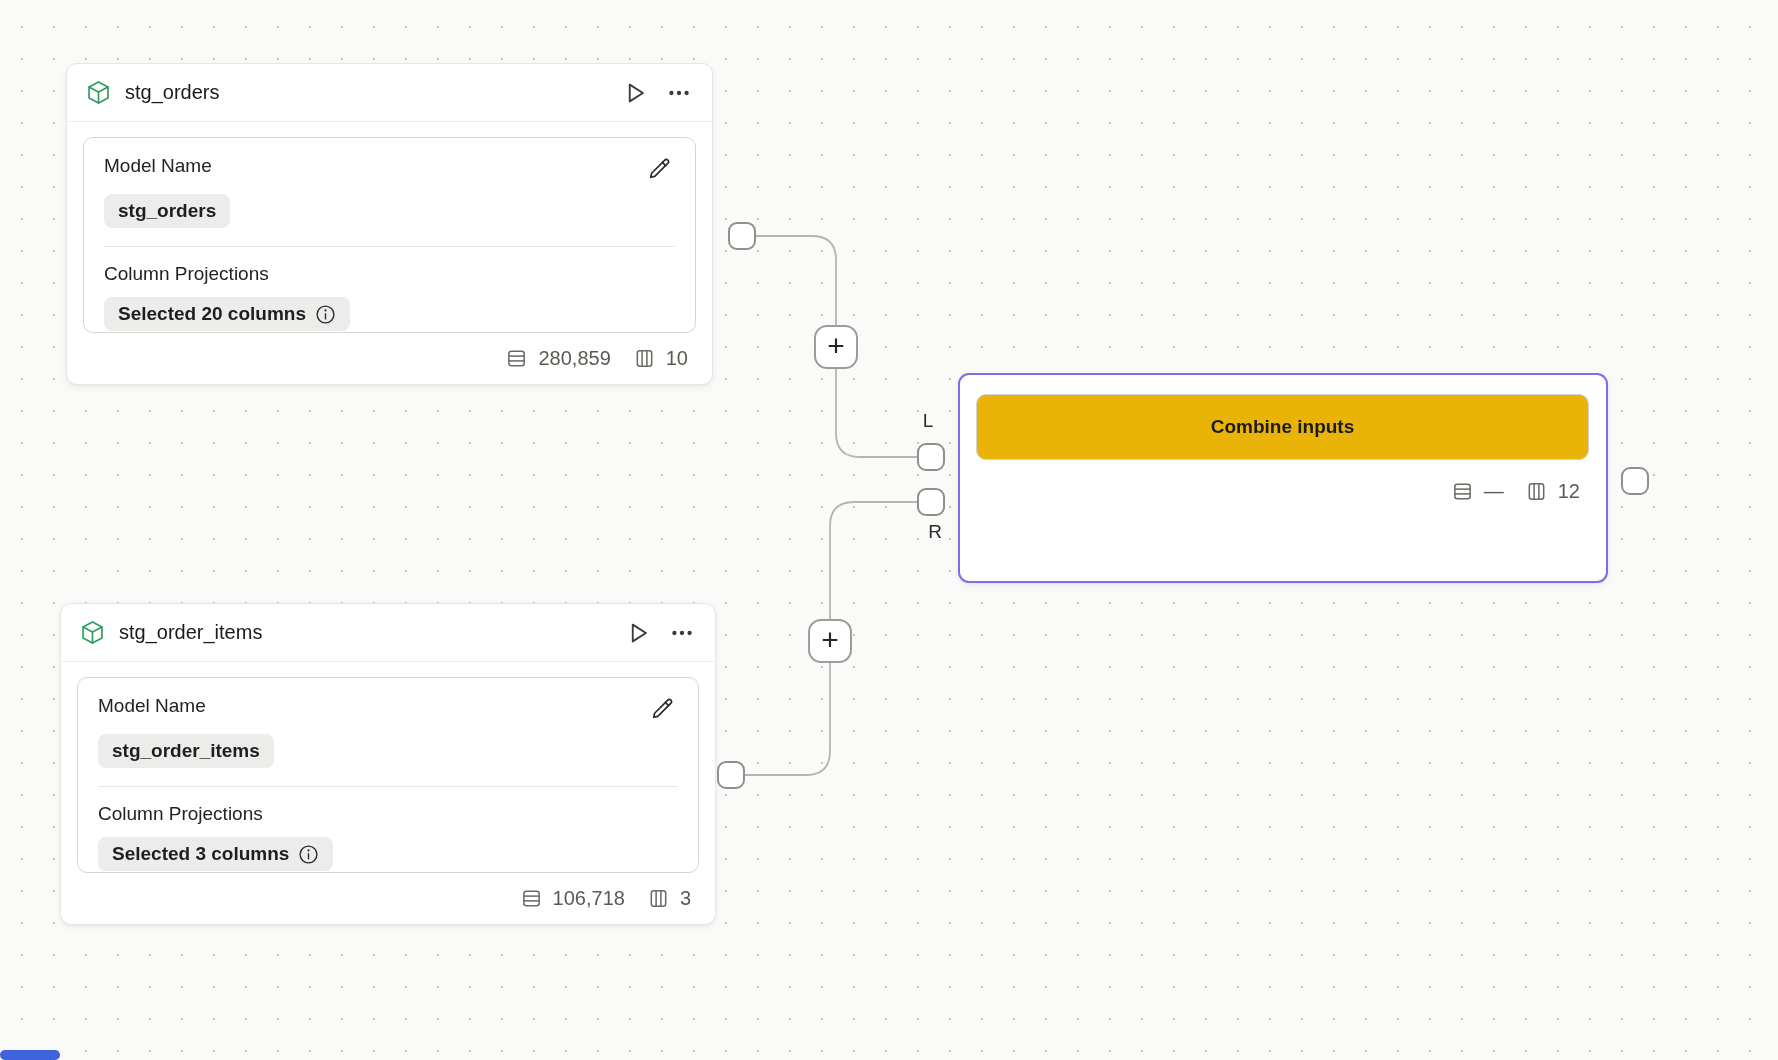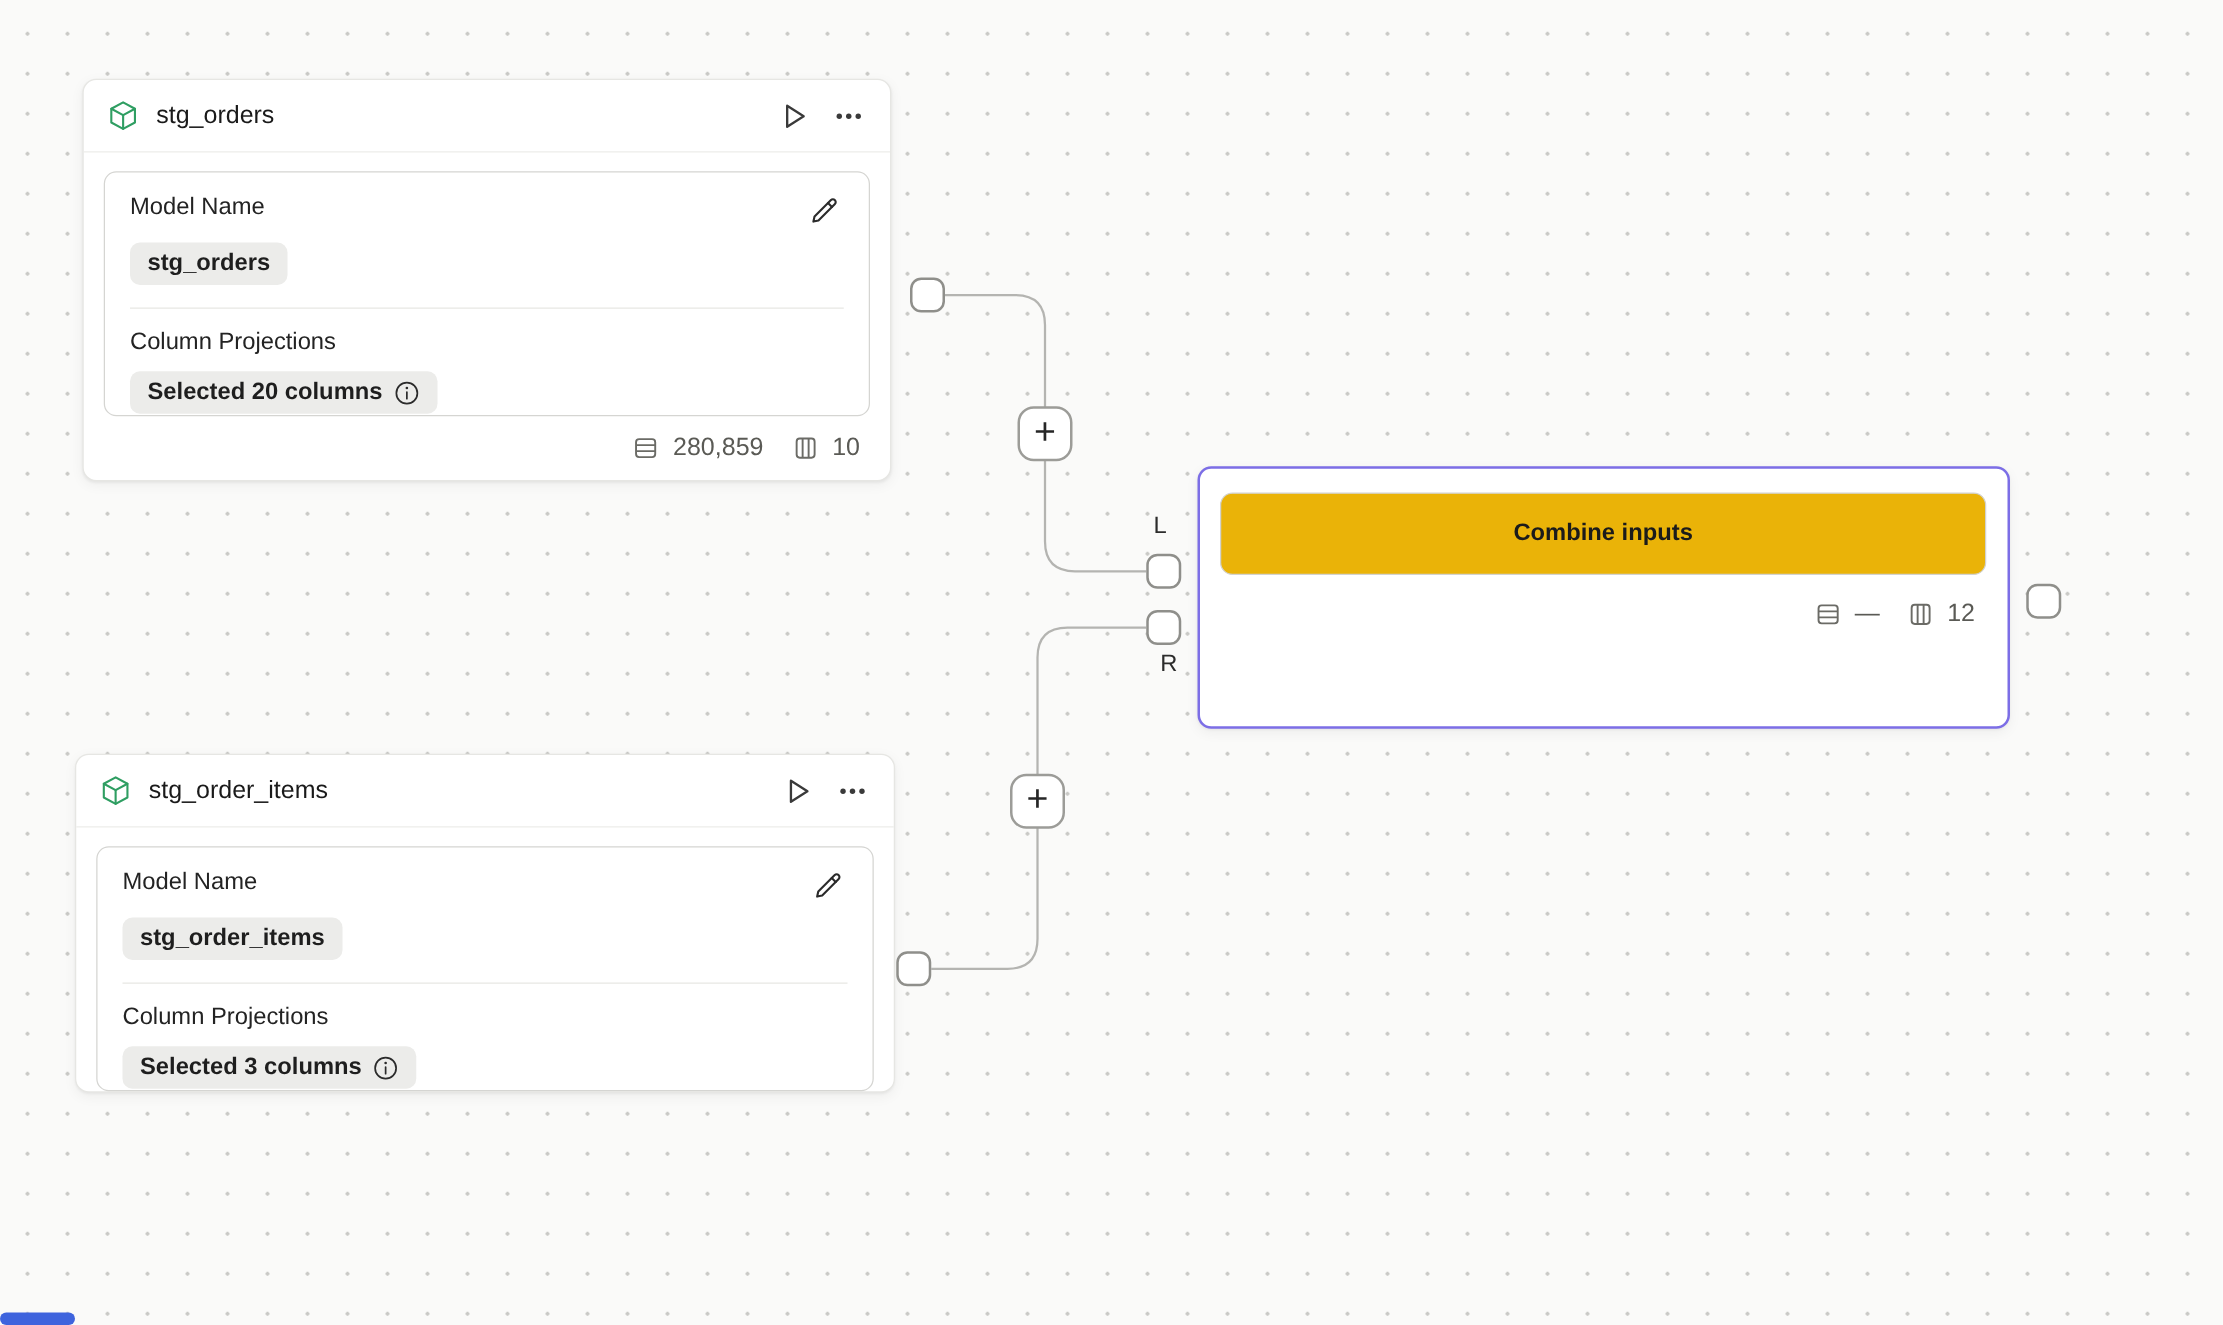--- a/index.html
+++ b/index.html
@@ -211,20 +211,38 @@
       <span class="chip">
         <span>Selected 3 columns</span>
         <svg width="21" height="21" viewBox="0 0 20 20" fill="none" stroke="#2b2b2b" stroke-width="1.3">
             <circle cx="10" cy="10" r="8"></circle>
             <path d="M10 9.2 V14.2" stroke-linecap="round"></path>
             <circle cx="10" cy="6.1" r="1" fill="#2b2b2b" stroke="none"></circle>
           </svg>
       </span>
     </div>
 
+    <div class="node-footer">
+      <span class="stat-group">
+        <svg width="23" height="23" viewBox="0 0 24 24" fill="none" stroke="#6b6b66" stroke-width="1.6">
+            <rect x="4" y="4.5" width="16" height="15" rx="2.6"></rect>
+            <line x1="4" y1="9.5" x2="20" y2="9.5"></line>
+            <line x1="4" y1="14.5" x2="20" y2="14.5"></line>
+          </svg>
+        <span class="stat">106,718</span>
+      </span>
+      <span class="stat-group">
+        <svg width="23" height="23" viewBox="0 0 24 24" fill="none" stroke="#6b6b66" stroke-width="1.6">
+            <rect x="4.5" y="4" width="15" height="16" rx="2.6"></rect>
+            <line x1="9.5" y1="4" x2="9.5" y2="20"></line>
+            <line x1="14.5" y1="4" x2="14.5" y2="20"></line>
+          </svg>
+        <span class="stat">3</span>
+      </span>
+    </div>
   </div>
 
   <div class="node join-node" style="left:958px;top:373px;width:650px;height:210px;">
 
     <button class="combine-btn">Combine inputs</button>
 
     <div class="join-footer">
       <span class="stat-group">
         <svg width="23" height="23" viewBox="0 0 24 24" fill="none" stroke="#6b6b66" stroke-width="1.6">
             <rect x="4" y="4.5" width="16" height="15" rx="2.6"></rect>

